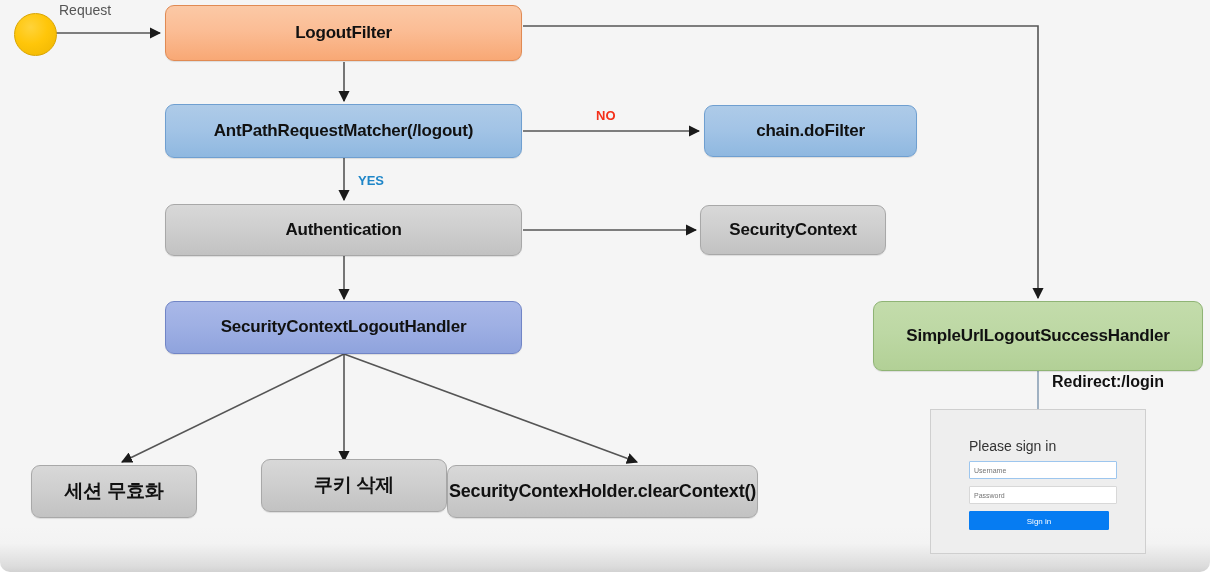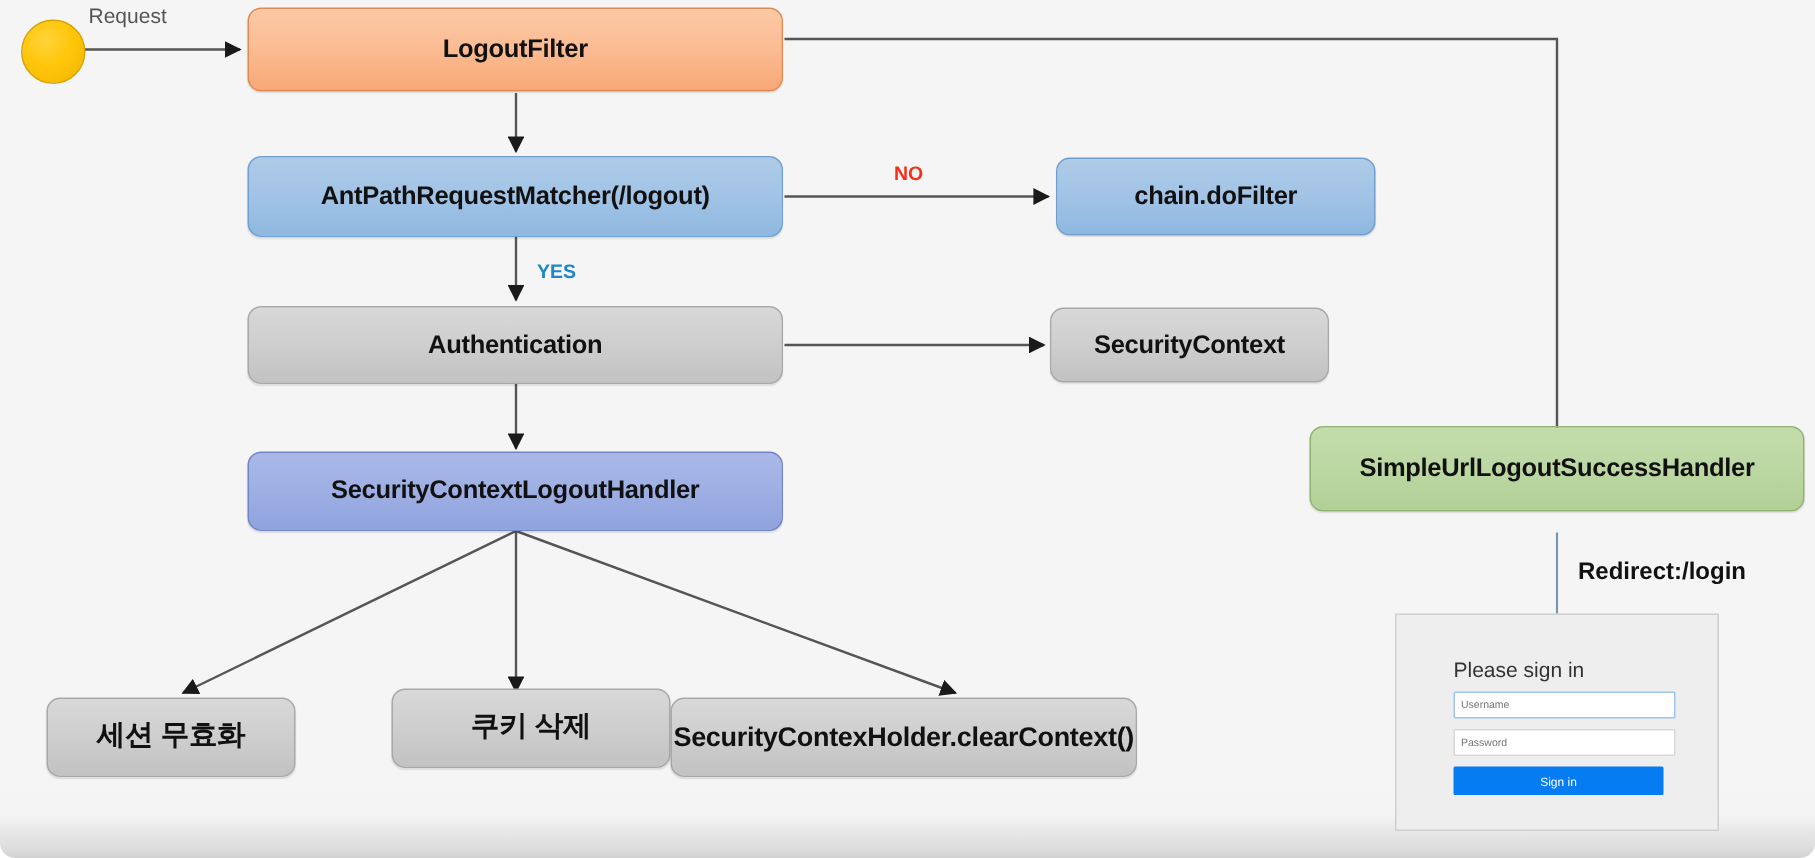--- a/index.html
+++ b/index.html
@@ -178,21 +178,21 @@
   <div class="node n-gray" style="left:700px;top:205px;width:186px;height:50px;">SecurityContext</div>
 
   <div class="node n-periwinkle" style="left:165px;top:301px;width:357px;height:53px;">SecurityContextLogoutHandler</div>
 
   <div class="node n-gray" style="left:31px;top:465px;width:166px;height:53px;font-size:19px;">세션 무효화</div>
 
   <div class="node n-gray" style="left:261px;top:459px;width:186px;height:53px;font-size:19px;">쿠키 삭제</div>
 
   <div class="node n-gray" style="left:447px;top:465px;width:311px;height:53px;font-size:18px;">SecurityContexHolder.clearContext()</div>
 
-  <div class="node n-green" style="left:873px;top:284px;width:330px;height:57px;">SimpleUrlLogoutSuccessHandler</div>
+  <div class="node n-green" style="left:873px;top:301px;width:330px;height:70px;">SimpleUrlLogoutSuccessHandler</div>
 
   <div class="login-card" style="left:930px;top:409px;width:216px;height:145px;">
     <div class="login-inner">
       <div class="login-title">Please sign in</div>
       <input class="login-input focused" type="text" placeholder="Username" style="">
       <input class="login-input" type="password" placeholder="Password" style="">
       <button class="login-btn">Sign in</button>
     </div>
   </div>
 

